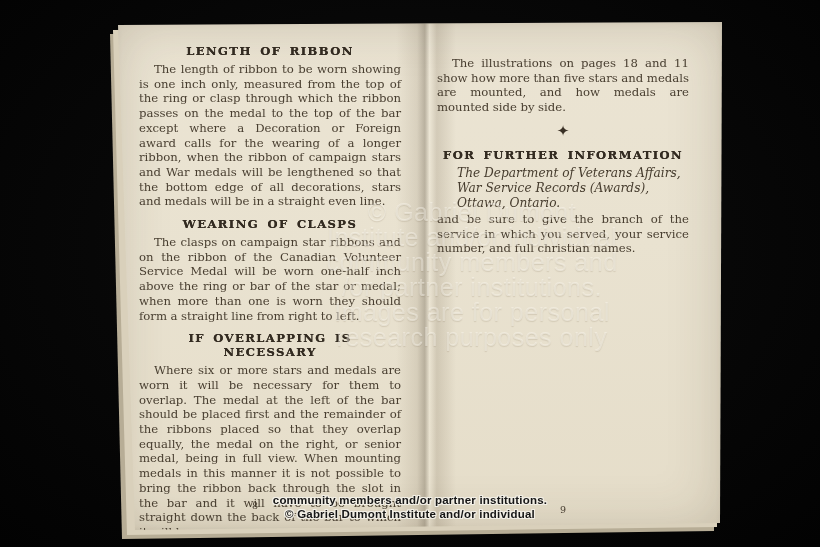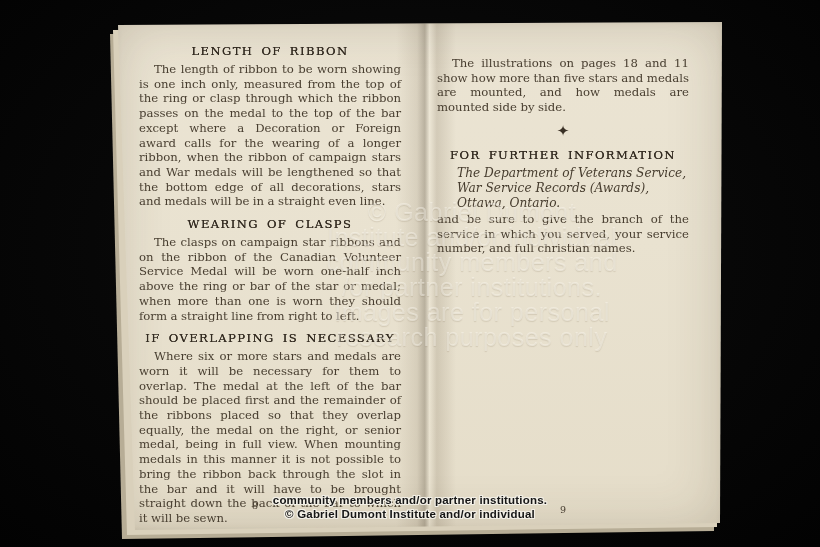--- a/index.html
+++ b/index.html
@@ -26,21 +26,21 @@
       rgba(90,74,50,.12) 35%,
       rgba(60,48,30,.28) 48%,
       rgba(255,252,240,.12) 56%,
       rgba(90,74,50,.16) 68%,
       rgba(90,74,50,0) 100%);
   }
   .page{position:absolute;}
   .left-page{left:25px;top:24px;width:262px;}
   .right-page{left:323px;top:36px;width:252px;}
   .head{
-    font-family:"DejaVu Serif", serif;font-weight:400;font-size:11.6px;line-height:14px;
+    font-family:"DejaVu Serif", serif;font-weight:700;font-size:11.6px;line-height:14px;
     letter-spacing:1.4px;word-spacing:3px;text-align:center;color:#332b21;
     margin:8px 0 4px;text-shadow:0 0 .4px #332b21;
   }
   .head.first{margin-top:0;}
   .jp{
     font-size:11.7px;line-height:14.7px;text-align:justify;color:#483e30;
     margin:0;word-spacing:-0.2px;
   }
   .ind{text-indent:15px;}
   .sp{margin-top:9px;}
@@ -93,21 +93,21 @@
     <div class="gutter"></div>
 
     <div class="page right-page">
       <p class="jp ind">The illustrations on pages 18 and 11 show how more than five stars and medals are mounted, and how medals are mounted side by side.</p>
 
       <div class="divider">✦</div>
 
       <div class="head">FOR FURTHER INFORMATION</div>
 
       <div class="address">
-        <div>The Department of Veterans Service,</div>
+        <div>The Department of Veterans Affairs,</div>
         <div>War Service Records (Awards),</div>
         <div>Ottawa, Ontario.</div>
       </div>
 
       <p class="jp">and be sure to give the branch of the service in which you served, your service number, and full christian names.</p>
     </div>
 
     <span class="pagenum pn-left">8</span>
     <span class="pagenum pn-right">9</span>
 

